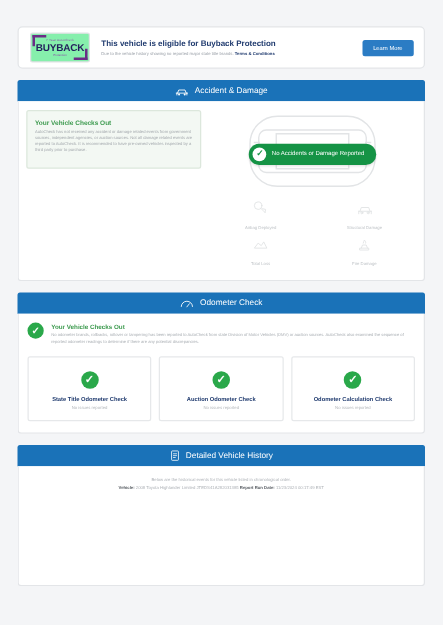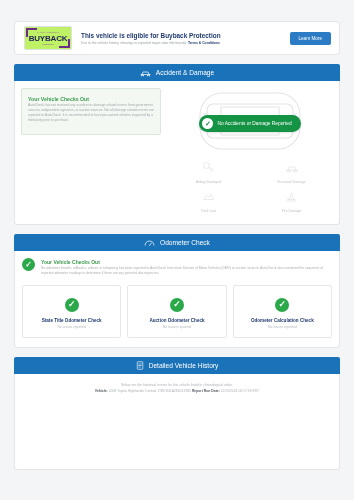--- a/index.html
+++ b/index.html
@@ -20,21 +20,21 @@
     height: 34px;
     display: flex;
     align-items: center;
     padding: 0 8px 0 9px;
     gap: 9px;
   }
   .bb-logo {
     width: 48px; height: 24px;
     border: 1px solid #dfe1e4;
     border-radius: 2px;
-    background: #bef264;
+    background: #86efac;
     position: relative;
     display: flex; flex-direction: column;
     align-items: center; justify-content: center;
     flex-shrink: 0;
   }
   .bb-logo .bracket-tl, .bb-logo .bracket-br {
     position: absolute; width: 11px; height: 9px;
     border-color: #6b2d86; border-style: solid;
   }
   .bb-logo .bracket-tl { top: 1px; left: 1px; border-width: 2px 0 0 2px; }

